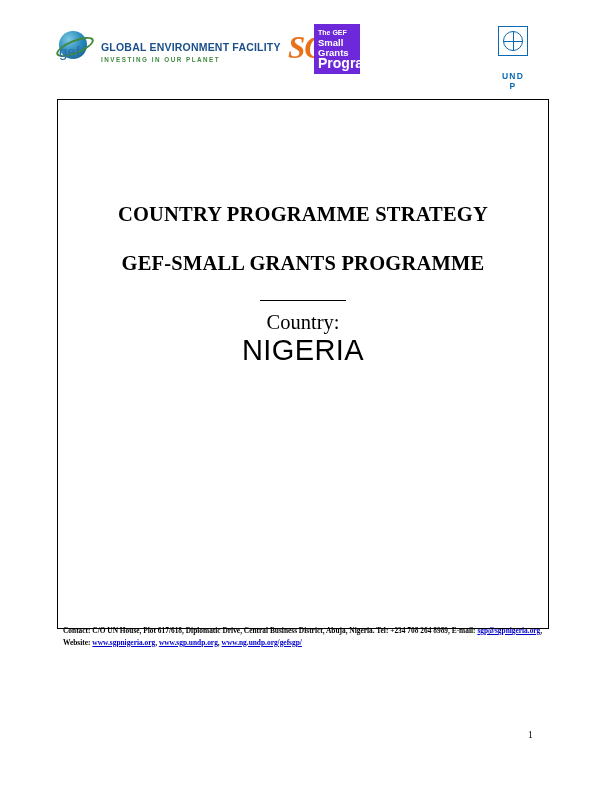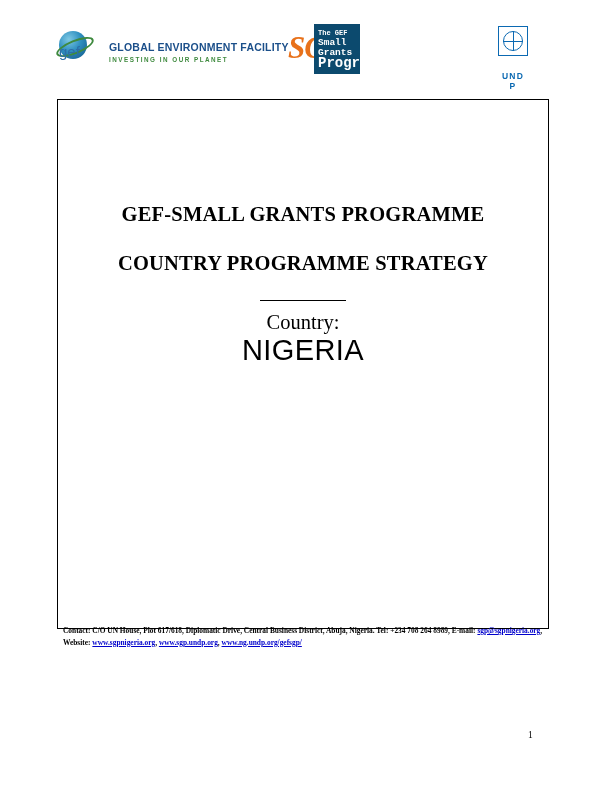--- a/index.html
+++ b/index.html
@@ -62,21 +62,21 @@
     position: absolute;
     left: 4px;
     top: 13px;
     font-family: "Liberation Sans", sans-serif;
     font-size: 15px;
     font-weight: normal;
     color: #2e6ea6;
     letter-spacing: 0px;
   }
   .gef-text {
-    margin-left: 12px;
+    margin-left: 4px;
     padding-top: 2px;
   }
   .gef-title {
     font-family: "Liberation Sans", sans-serif;
     font-size: 10.5px;
     font-weight: bold;
     color: #1b4f8a;
     letter-spacing: 0.2px;
     line-height: 12px;
   }
@@ -107,23 +107,23 @@
     font-size: 31px;
     color: #e8711a;
     letter-spacing: -1px;
   }
   .sgp-box {
     position: absolute;
     left: 26px;
     top: 0px;
     width: 46px;
     height: 50px;
-    background: #0c4a6e;
+    background: #6d28d9;
     color: #ffffff;
-    font-family: Liberation Mono, monospace;
+    font-family: Liberation Sans, sans-serif;
     font-size: 8px;
     font-weight: bold;
     line-height: 10px;
     padding: 4px 0 0 4px;
     box-sizing: border-box;
   }
   .sgp-box .l1 { font-size: 7px; }
   .sgp-box .l2 { font-size: 9.5px; }
   .sgp-box .l3 { font-size: 9.5px; }
   .sgp-box .l4 { font-size: 14px; }
@@ -289,22 +289,22 @@
       <div>UND</div>
       <div>P</div>
     </div>
   </div>
 
 </div>
 
 <div class="page-box">
 
   <div class="title-block">
+    <div class="title-line">COUNTRY PROGRAMME STRATEGY</div>
     <div class="title-line">GEF-SMALL GRANTS PROGRAMME</div>
-    <div class="title-line">COUNTRY PROGRAMME STRATEGY</div>
 
     <div class="divider"></div>
 
     <div class="country-label">Country:</div>
     <div class="country-name">NIGERIA</div>
   </div>
 
   <div class="contact-block">
     <span>Contact: C/O UN House, Plot 617/618, Diplomatic Drive, Central Business District, Abuja, Nigeria. Tel: +234 708 264</span>
     <span>8989, E-mail: </span><a href="#">sgp@sgpnigeria.org</a><span>, Website: </span><a href="#">www.sgpnigeria.org</a><span>, </span><a href="#">www.sgp.undp.org</a><span>, </span><a href="#">www.ng.undp.org/gefsgp/</a>

